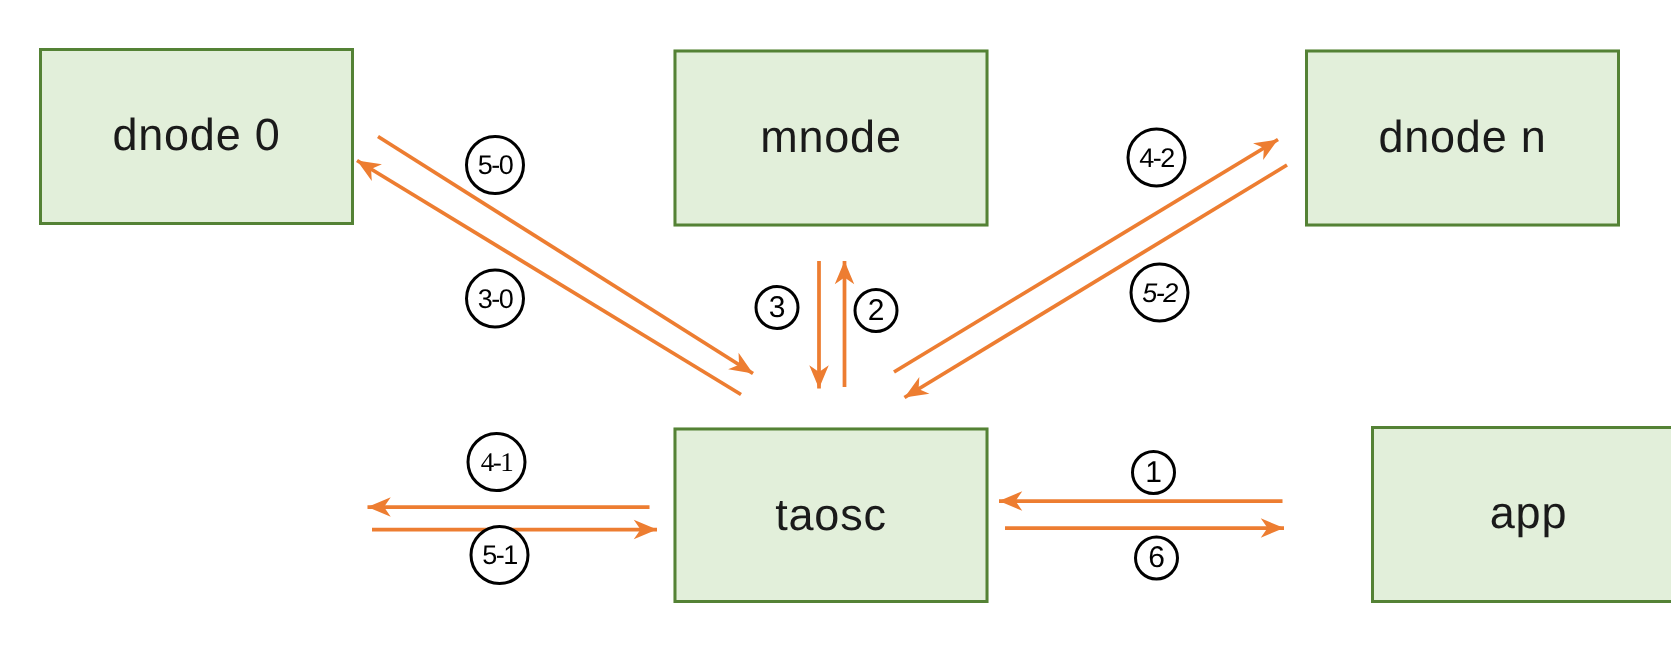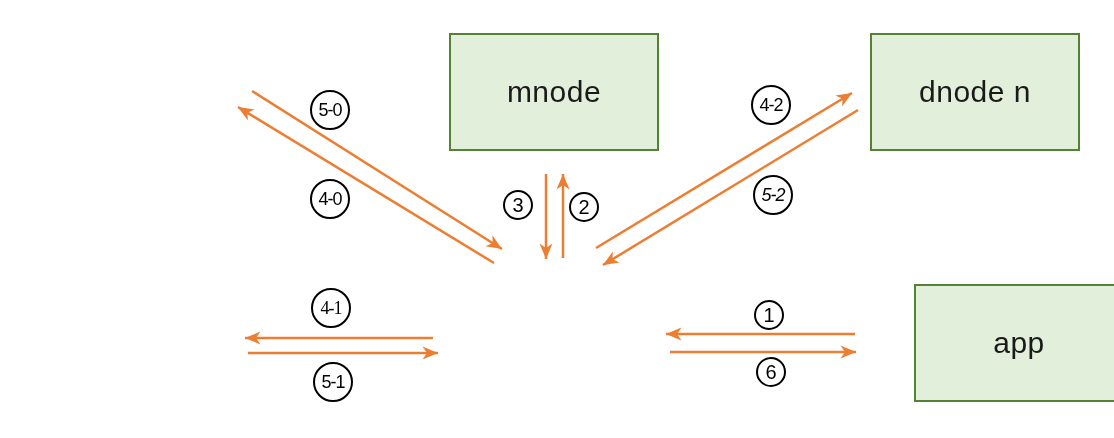--- a/index.html
+++ b/index.html
@@ -34,21 +34,21 @@
   .lbl-sm{width:30px;height:30px;font-size:20px;}
   .n-dnode0{left:26px;top:32px;}
   .n-mnode{left:449px;top:33px;}
   .n-dnoden{left:870px;top:33px;}
   .n-dnode1{left:27px;top:284px;}
   .n-taosc{left:449px;top:285px;height:117px;}
   .n-app{left:870px;top:284px;margin-left:44px;}
   .l-50{left:310px;top:90px;}
   .l-40{left:310px;top:179px;}
   .l-41{left:311px;top:288px;font-family:Liberation Serif, serif;}
-  .l-51{left:313px;top:362px;}
+  .l-51{left:313px;top:350px;}
   .l-42{left:751px;top:85px;}
   .l-52{left:753px;top:175px;font-style:italic;}
   .l-1{left:754px;top:300px;}
   .l-2{left:569px;top:192px;}
   .l-3{left:503px;top:190px;}
   .l-6{left:756px;top:357px;}
 </style>
 </head>
 <body>
 
@@ -65,34 +65,40 @@
     <line x1="563" y1="258" x2="563" y2="174" stroke="#ed7d31" stroke-width="2.5" marker-end="url(#ah)"></line>
     <line x1="546" y1="174" x2="546" y2="259" stroke="#ed7d31" stroke-width="2.5" marker-end="url(#ah)"></line>
     <line x1="494" y1="263" x2="238" y2="107" stroke="#ed7d31" stroke-width="2.5" marker-end="url(#ah)"></line>
     <line x1="252" y1="91" x2="502" y2="249" stroke="#ed7d31" stroke-width="2.5" marker-end="url(#ah)"></line>
     <line x1="433" y1="338" x2="245" y2="338" stroke="#ed7d31" stroke-width="2.5" marker-end="url(#ah)"></line>
     <line x1="248" y1="353" x2="438" y2="353" stroke="#ed7d31" stroke-width="2.5" marker-end="url(#ah)"></line>
     <line x1="596" y1="248" x2="852" y2="93" stroke="#ed7d31" stroke-width="2.5" marker-end="url(#ah)"></line>
     <line x1="858" y1="110" x2="603" y2="265" stroke="#ed7d31" stroke-width="2.5" marker-end="url(#ah)"></line>
   </svg>
 
+  <div class="node n-dnode0">
+    <span>dnode 0</span>
+  </div>
   <div class="node n-dnoden">
     <span>dnode n</span>
   </div>
   <div class="node n-mnode">
     <span>mnode</span>
+  </div>
+  <div class="node n-taosc">
+    <span>taosc</span>
   </div>
   <div class="node n-app">
     <span>app</span>
   </div>
 
   <div class="edge-label lbl-sm l-1">1</div>
   <div class="edge-label lbl-sm l-2">2</div>
   <div class="edge-label lbl-sm l-3">3</div>
-  <div class="edge-label lbl-lg l-40">4-0</div>
+  <div class="edge-label lbl-lg l-40">3-0</div>
   <div class="edge-label lbl-lg l-50">5-0</div>
   <div class="edge-label lbl-lg l-41">4-1</div>
   <div class="edge-label lbl-lg l-51">5-1</div>
   <div class="edge-label lbl-lg l-42">4-2</div>
   <div class="edge-label lbl-lg l-52">5-2</div>
   <div class="edge-label lbl-sm l-6">6</div>
 
 </div>
 
 </body></html>

